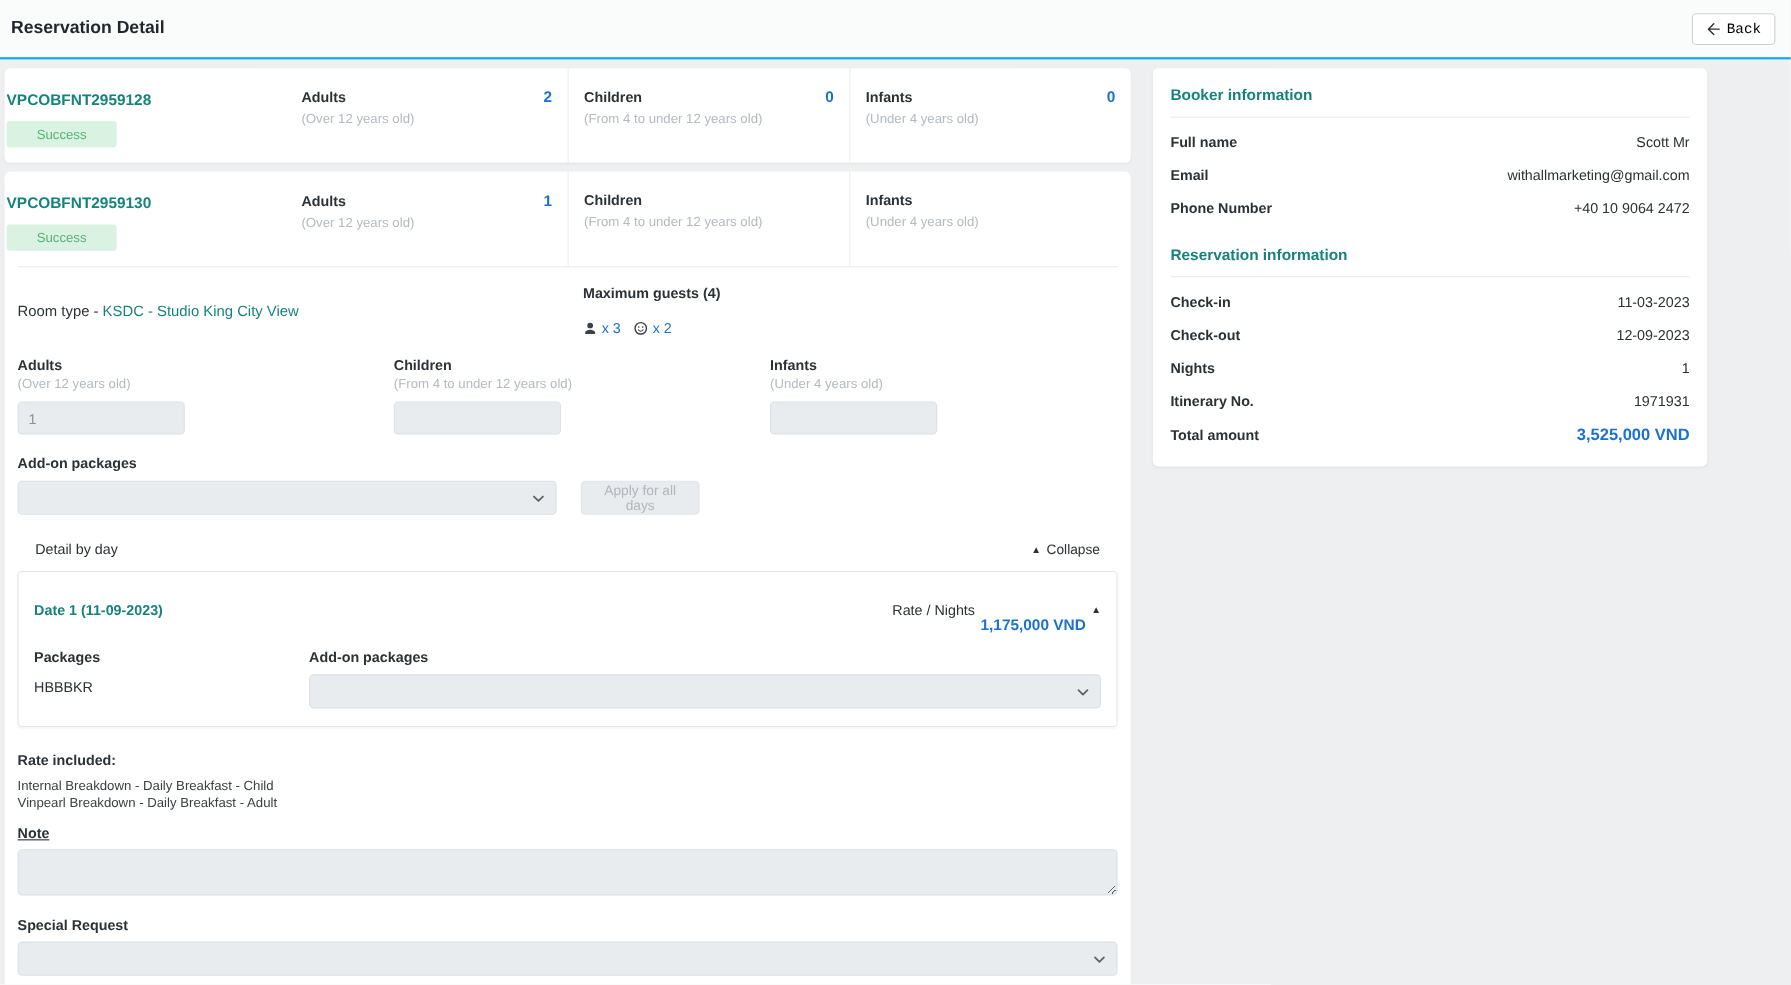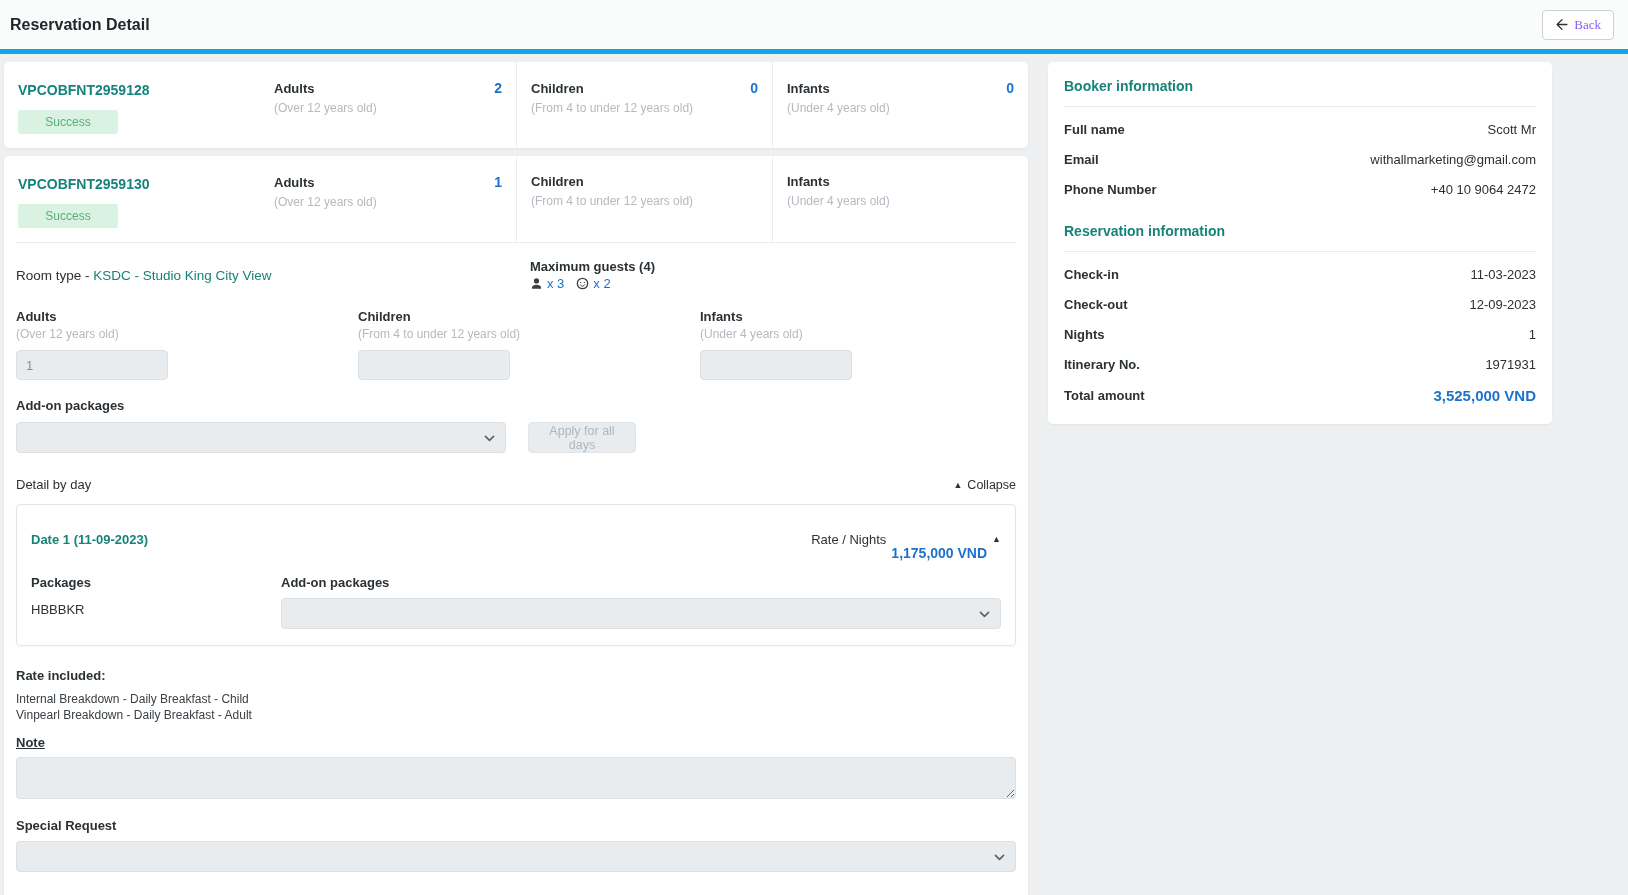--- a/index.html
+++ b/index.html
@@ -5,59 +5,59 @@
   * { box-sizing: border-box; }
   html,body { margin:0; padding:0; }
   body {
     width:1628px; height:895px; overflow:hidden;
     background:#edeff1;
     font-family:"Liberation Sans", sans-serif;
     color:#2b3135; font-size:13px;
   }
   
   .header{
-    height:54px; background:#fafbfb; border-bottom:5px solid #0ea5e9;
+    height:54px; background:#fafbfb; border-bottom:2px solid #0ea5e9;
     display:flex; align-items:center; justify-content:space-between;
     padding:0 14px 0 10px;
   }
   .page-title{ font-size:16px; font-weight:700; color:#21272b; }
   .back-btn{
     display:flex; align-items:center; gap:5px;
     background:#fff; border:1px solid #ccd1d5; border-radius:4px;
-    padding:6px 12px; font-size:13px; color:#8b5cf6; cursor:pointer;
-    font-family:Liberation Serif, serif;
+    padding:6px 12px; font-size:13px; color:#000000; cursor:pointer;
+    font-family:Liberation Mono, monospace;
   }
   
   .content{ display:flex; gap:20px; padding:8px 0 0 4px; align-items:flex-start; }
   .left-col{ width:1024px; display:flex; flex-direction:column; gap:8px; }
   .right-col{ width:504px; }
   .card{ background:#fff; border-radius:5px; box-shadow:0 1px 2px rgba(20,30,40,.05); }
   
   .summary-row{ display:flex; }
-  .res-id{ width:256px; padding:20px 14px 14px; }
+  .res-id{ width:256px; padding:20px 2px 14px; }
   .res-code{ color:#16837a; font-weight:700; font-size:14px; }
   .badge{
     display:inline-block; margin-top:12px; width:100px; text-align:center;
     background:#d9f2e2; color:#57b175; font-size:12px; padding:5px 0; border-radius:3px;
   }
   .guest-col{ width:256px; padding:18px 14px; }
   .guest-col + .guest-col{ border-left:1px solid #eceeef; }
   .gc-top{ display:flex; justify-content:space-between; align-items:center; }
   .gc-label{ font-weight:700; font-size:13px; color:#2b3135; }
   .gc-val{ color:#1b72cd; font-weight:600; font-size:14px; }
   .gc-sub{ color:#b4bac0; font-size:12px; margin-top:5px; }
   .hdivider{ border-top:1px solid #e9ebec; margin:0 12px; }
   
   .detail-body{ padding:0 12px 26px; }
   .room-row{ display:flex; margin:16px 0 18px;align-items:center; }
   .room-type{ width:514px; font-size:13.5px; }
   .room-type .rt-label{ color:#2b3135; }
   .room-type .rt-value{ color:#16837a; }
   .max-guests .mg-title{ font-weight:700; font-size:13px; }
-  .mg-icons{ display:flex; align-items:center; gap:12px; margin-top:2px; }
+  .mg-icons{ display:flex; align-items:center; gap:12px; margin-top:17px; }
   .mg-item{ display:flex; align-items:center; gap:4px; color:#1b72cd; font-size:13px; }
   .guest-inputs{ display:grid; grid-template-columns:342px 342px 1fr; margin-bottom:18px; }
   .field-label{ font-weight:700; font-size:13px; color:#2b3135; }
   .field-sub{ color:#b4bac0; font-size:12px; margin-top:3px; }
   .txt-input{
     margin-top:9px; width:152px; height:30px;
     background:#e9ecef; border:1px solid #dde0e3; border-radius:4px;
     padding:0 9px; font-size:13px; color:#8a9197; font-family:inherit; outline:none;
   }
   .txt-input::placeholder{ color:#a9afb5; }
@@ -67,21 +67,21 @@
     position:relative; background:#e9ecef; border:1px solid #dde0e3; border-radius:4px;
     height:31px; display:flex; align-items:center; padding:0 30px 0 10px;
     color:#6a7075; font-size:13px; cursor:pointer;
   }
   .select .chev{ position:absolute; right:9px; top:50%; transform:translateY(-50%); display:flex; }
   .sel-addon{ width:490px; }
   .apply-btn{
     width:108px; height:31px; background:#e9ecef; border:1px solid #e2e5e8; border-radius:4px;
     color:#b0b6bb; font-size:12.5px; font-family:inherit;
   }
-  .dbd-header{ display:flex; justify-content:space-between; align-items:center; margin:24px 0 12px; }
+  .dbd-header{ display:flex; justify-content:space-between; align-items:center; margin:24px 16px 12px; }
   .dbd-title{ font-size:13px; color:#2b3135; }
   .collapse-ctl{ display:flex; align-items:center; gap:5px; font-size:12.5px; color:#2b3135; cursor:pointer; }
   .tri{ font-size:9px; color:#2b3135; }
   .day-card{ border:1px solid #e3e6e8; border-radius:4px; padding:12px 14px 16px; box-shadow:0 1px 2px rgba(20,30,40,.04); }
   .day-head{ display:flex; justify-content:space-between; align-items:center; padding-bottom:2px; }
   .day-date{ color:#16837a; font-size:13px; font-weight:600; }
   .rate-wrap{ display:flex; align-items:center; gap:5px; font-size:13px; }
   .rate-label{ color:#2b3135; }
   .rate-value{ color:#1b72cd; font-weight:600; font-size:14px;margin-top:28px; }
   .day-grid{ display:grid; grid-template-columns:250px 1fr; margin-top:12px; }

